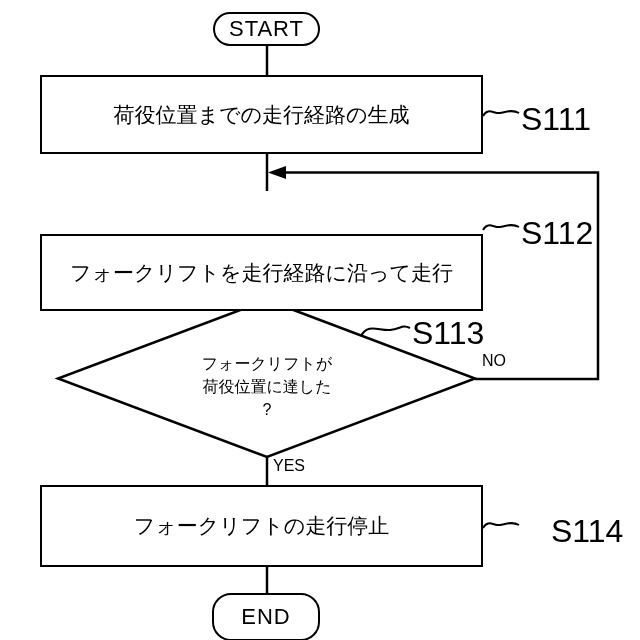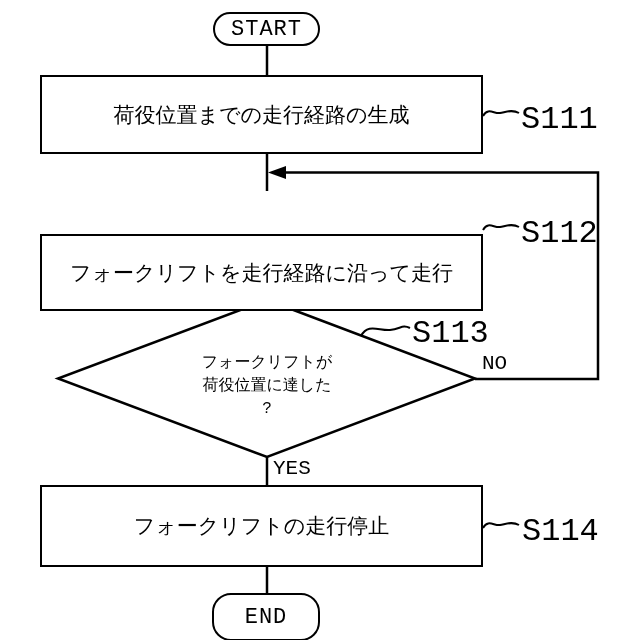--- a/index.html
+++ b/index.html
@@ -5,21 +5,21 @@
   html, body {
     margin: 0;
     padding: 0;
     background: #ffffff;
   }
   .canvas {
     position: relative;
     width: 640px;
     height: 640px;
     background: #ffffff;
-    font-family: Liberation Mono, monospace;
+    font-family: Liberation Sans, sans-serif;
     color: #000;
     overflow: hidden;
   }
   .lines {
     position: absolute;
     left: 0; top: 0;
     width: 640px; height: 640px;
   }
   .terminal {
     position: absolute;
@@ -45,21 +45,21 @@
     font-size: 21px;
     box-sizing: border-box;
   }
   .step-ref {
     position: absolute;
     font-size: 32px;
     white-space: nowrap;
   }
   .branch-label {
     position: absolute;
-    font-size: 21px;
+    font-size: 16px;
     white-space: nowrap;
   }
   .diamond-text {
     position: absolute;
     left: 160px;
     top: 352px;
     width: 214px;
     text-align: center;
     font-size: 16px;
     line-height: 23px;
@@ -114,19 +114,19 @@
     <div>?</div>
   </div>
   <div class="step-ref" style="left:412px; top:315px;">S113</div>
 
   <div class="branch-label" style="left:482px; top:352px;">NO</div>
   <div class="branch-label" style="left:273px; top:457px;">YES</div>
 
   <div class="process" style="top:485px; height:82px;">
     <span>フォークリフトの走行停止</span>
   </div>
-  <div class="step-ref" style="left:522px; top:513px;">S114</div>
+  <div class="step-ref" style="left:551px; top:513px;">S114</div>
 
   <div class="terminal" style="left:212px; top:593px; width:108px; height:48px;">
     <span>END</span>
   </div>
 
 </div>
 
 </body></html>

